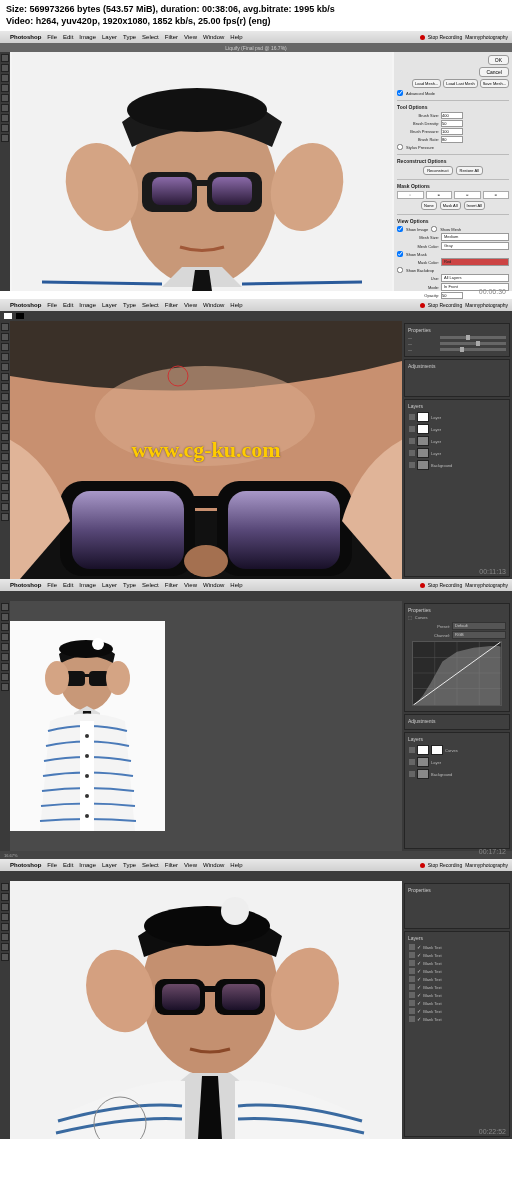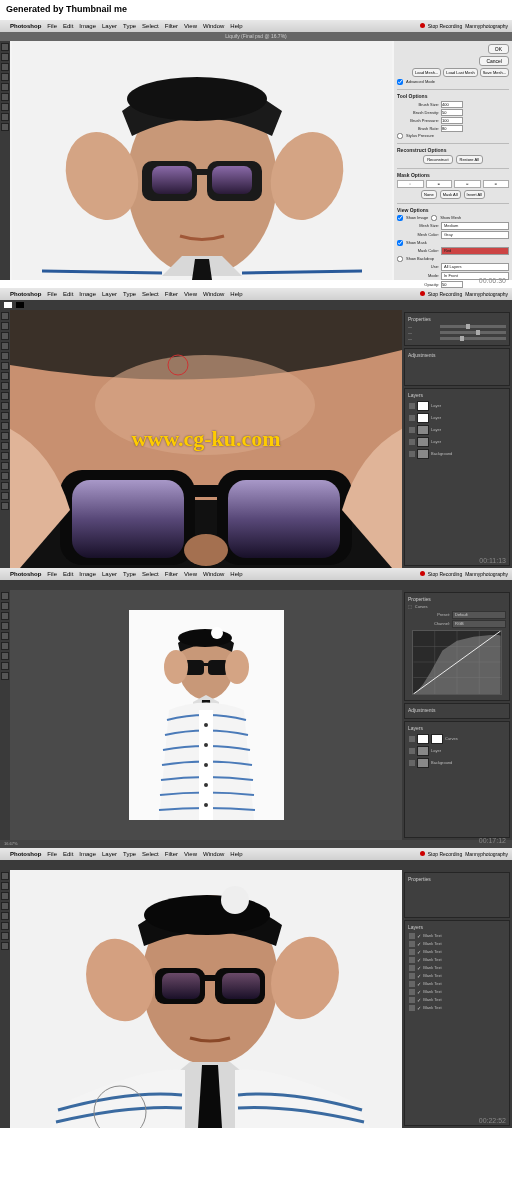--- a/index.html
+++ b/index.html
@@ -17,21 +17,21 @@
   
   .ps-toolbar { height: 10px; background: #3a3a3a; display: flex; align-items: center; padding: 0 4px; gap: 4px; }
   .ps-toolbar .swatch { width: 8px; height: 6px; }
   
   .docbar { height: 9px; background: #666; color: #ccc; font-size: 5px; display: flex; align-items: center; justify-content: center; }
   
   .frame-body { display: flex; background: #555; }
   .left-tools { width: 10px; background: #3a3a3a; display: flex; flex-direction: column; gap: 2px; padding: 2px 1px; }
   .left-tools .tool { width: 8px; height: 8px; background: #555; border: 1px solid #222; }
   
-  .canvas-area { flex: 1; background: #4a4a4a; display: flex; align-items: center; justify-content: center; position: relative; overflow: hidden; }
+  .canvas-area { flex: 1; background: #4a4a4a; display: flex; align-items: center; justify-content: flex-start; position: relative; overflow: hidden; }
   
   .right-panel { width: 110px; background: #3a3a3a; color: #bbb; font-size: 5px; padding: 2px; display: flex; flex-direction: column; gap: 2px; }
   .panel-section { background: #3f3f3f; border: 1px solid #252525; padding: 3px; }
   .panel-section .hdr { font-size: 5px; color: #ccc; margin-bottom: 2px; }
   .slider-row { display: flex; align-items: center; gap: 2px; margin: 1px 0; }
   .slider-row .lbl { width: 30px; font-size: 4px; }
   .slider-row .bar { flex: 1; height: 3px; background: #666; position: relative; }
   .slider-row .knob { position: absolute; width: 4px; height: 5px; background: #aaa; top: -1px; }
   
   .layer-row { display: flex; align-items: center; gap: 2px; padding: 1px; }
@@ -63,21 +63,22 @@
   
   .zoom-bar { height: 8px; background: #444; color: #aaa; font-size: 4px; display: flex; align-items: center; padding: 0 4px; }
   
   
   .portrait { background: #f5f5f5; position: relative; overflow: hidden; }
 </style>
 </head>
 <body>
 
 <div class="metadata">
-  <div>Generated by Thumbnail me</div>
+  <div>Size: 569973266 bytes (543.57 MiB), duration: 00:38:06, avg.bitrate: 1995 kb/s</div>
+  <div>Video: h264, yuv420p, 1920x1080, 1852 kb/s, 25.00 fps(r) (eng)</div>
 </div>
 
 <div class="frame" style="height:268px;">
   <div class="macbar">
     <span class="apple"></span>
     <span class="menus">
       <b>Photoshop</b>
       <span>File</span>
       <span>Edit</span>
       <span>Image</span>

